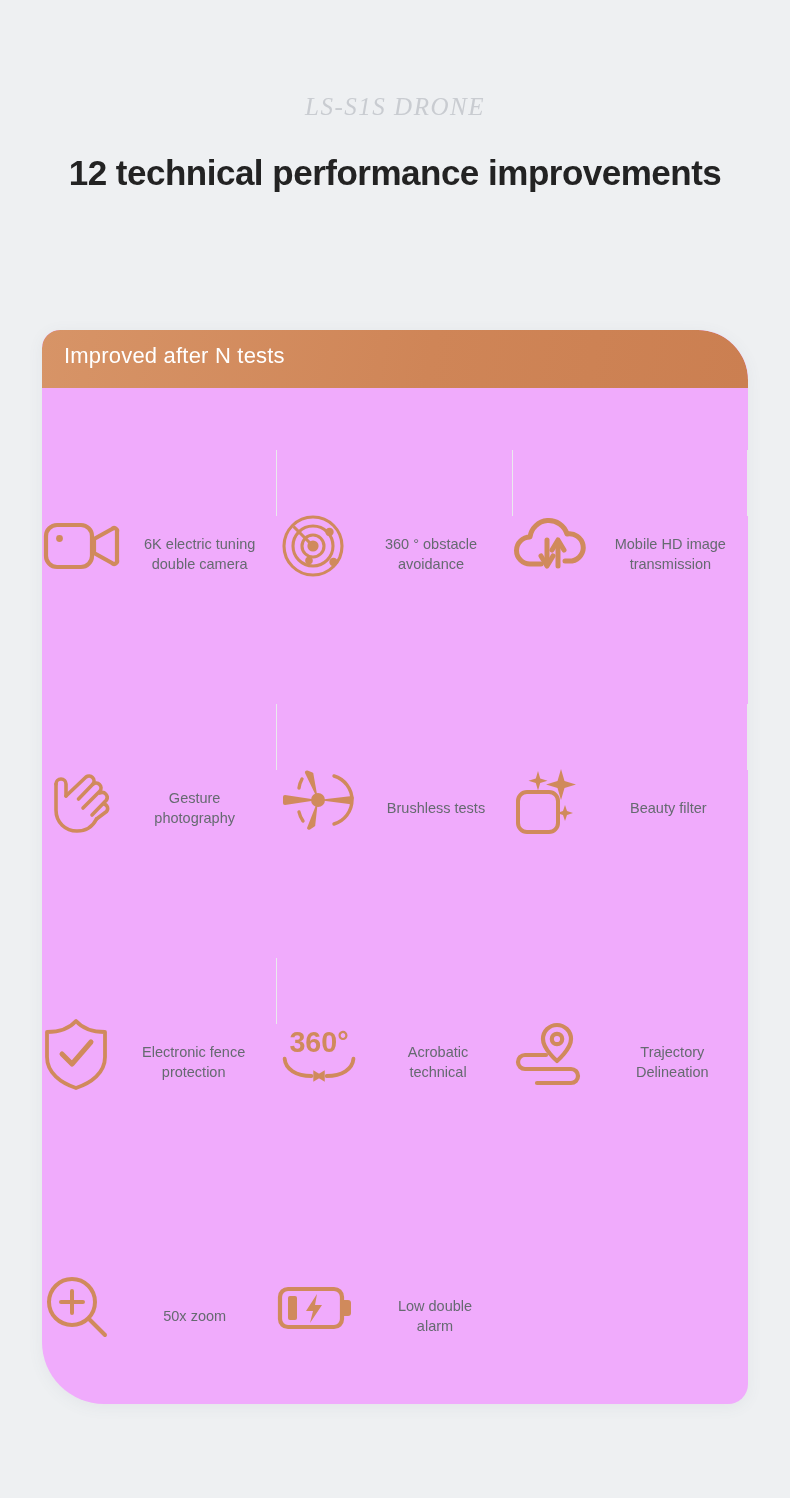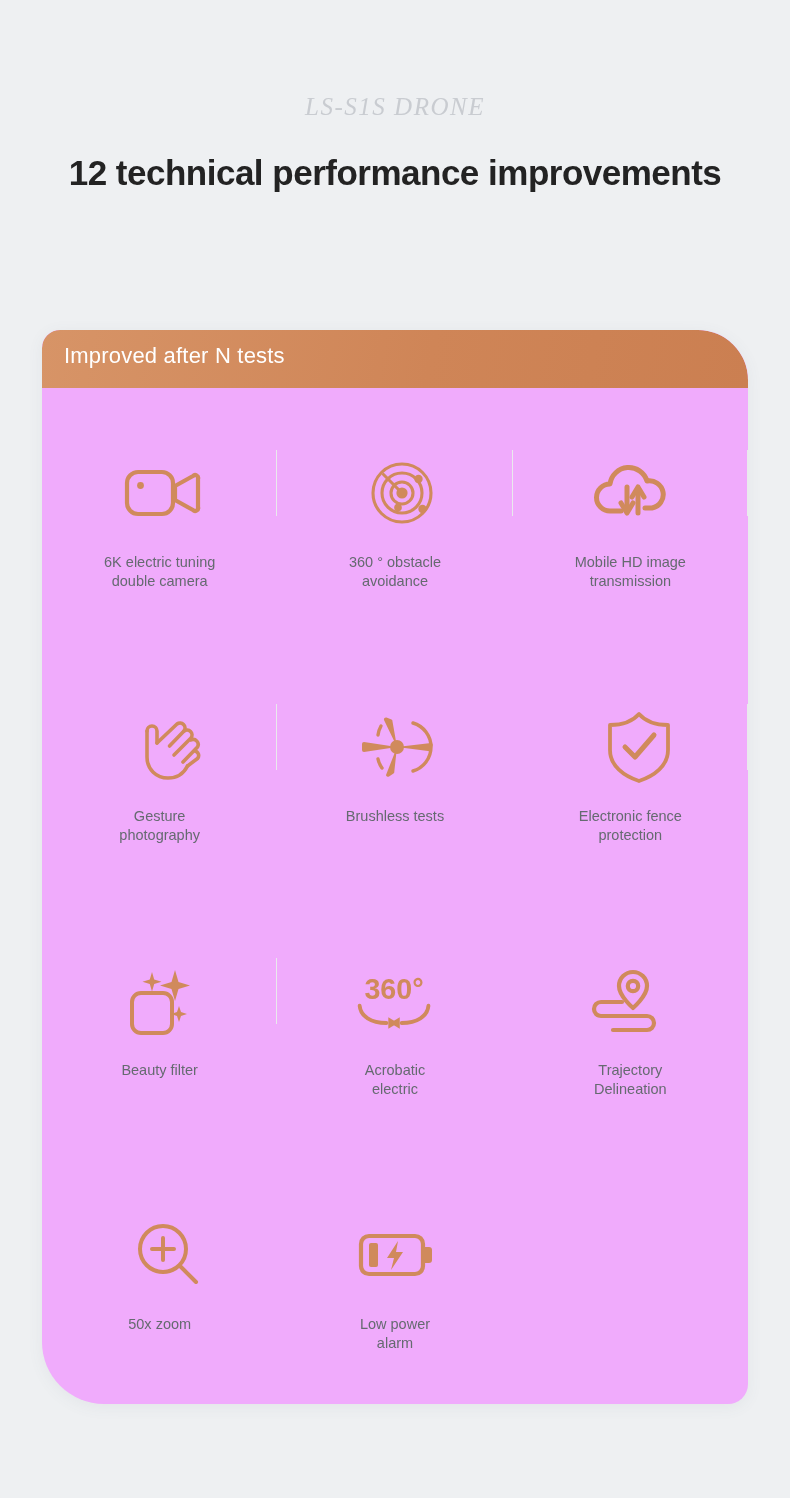--- a/index.html
+++ b/index.html
@@ -58,21 +58,21 @@
   .grid {
     position:absolute; left:0; top:58px;
     width:706px; height:1016px;
     display:grid;
     grid-template-columns:repeat(3,1fr);
     grid-template-rows:repeat(4,1fr);
   }
   .cell {
     position:relative;
     display:flex;
-    flex-direction:column;
+    flex-direction:row;
     align-items:center;
     justify-content:flex-start;
     padding-top:62px;
   }
   .cell .divider-line {
     position:absolute;
     right:0; top:62px;
     width:1px; height:66px;
     background:#e9eaec;
   }
@@ -189,57 +189,57 @@
               <circle cx="41" cy="35" r="7"></circle>
             </g>
           </svg>
         </div>
         <div class="cell-label">Brushless tests</div>
       </div>
 
       <div class="cell">
         <div class="divider-line"></div>
         <div class="icon-wrap">
-          <svg width="68" height="74" viewBox="0 0 68 74" fill="none" stroke="#d08a5c" stroke-width="3.8" stroke-linecap="round" stroke-linejoin="round">
-            <path d="M34 4 C27 12 15 15 5 15 v25 c0 16 14 26 29 31 c15 -5 29 -15 29 -31 V15 c-10 0 -22 -3 -29 -11 Z"></path>
-            <path d="M20 37 L30 47 L49 25" stroke-width="5"></path>
-          </svg>
-        </div>
-        <div class="cell-label">Electronic fence
-protection</div>
-      </div>
-
-      <div class="cell">
-        <div class="divider-line"></div>
-        <div class="icon-wrap">
           <svg width="76" height="72" viewBox="0 0 76 72" fill="none">
             <rect x="5" y="28" width="40" height="40" rx="9" stroke="#d08a5c" stroke-width="4"></rect>
             <path d="M48 5 L51.5 17 L63 20.5 L51.5 24 L48 36 L44.5 24 L33 20.5 L44.5 17 Z" fill="#d08a5c"></path>
             <path d="M25 7 L27.2 14.5 L34.5 16.7 L27.2 19 L25 26.5 L22.8 19 L15.5 16.7 L22.8 14.5 Z" fill="#d08a5c"></path>
             <path d="M52 41 L54 47 L60 49 L54 51 L52 57 L50 51 L44 49 L50 47 Z" fill="#d08a5c"></path>
           </svg>
         </div>
         <div class="cell-label">Beauty filter</div>
+      </div>
+
+      <div class="cell">
+        <div class="divider-line"></div>
+        <div class="icon-wrap">
+          <svg width="68" height="74" viewBox="0 0 68 74" fill="none" stroke="#d08a5c" stroke-width="3.8" stroke-linecap="round" stroke-linejoin="round">
+            <path d="M34 4 C27 12 15 15 5 15 v25 c0 16 14 26 29 31 c15 -5 29 -15 29 -31 V15 c-10 0 -22 -3 -29 -11 Z"></path>
+            <path d="M20 37 L30 47 L49 25" stroke-width="5"></path>
+          </svg>
+        </div>
+        <div class="cell-label">Electronic fence
+protection</div>
       </div>
 
       <div class="cell nodiv">
 
         <div class="icon-wrap">
           <svg width="90" height="66" viewBox="0 0 90 66" fill="none">
             <text x="44" y="31" text-anchor="middle" font-family="Liberation Sans, sans-serif" font-size="30" font-weight="bold" fill="#d08a5c">360°</text>
             <g stroke="#d08a5c" stroke-width="4" fill="none" stroke-linecap="round">
               <path d="M8 38 c1 11 12 18 28 18"></path>
               <path d="M80 38 c-1 11 -12 18 -28 18"></path>
             </g>
             <path d="M38 50 L48 56 L38 62 Z" fill="#d08a5c"></path>
             <path d="M50 50 L40 56 L50 62 Z" fill="#d08a5c"></path>
           </svg>
         </div>
         <div class="cell-label">Acrobatic
-electric</div>
+technical</div>
       </div>
 
       <div class="cell nodiv">
 
         <div class="icon-wrap">
           <svg width="84" height="66" viewBox="0 0 84 66" fill="none" stroke="#d08a5c" stroke-width="4.2" stroke-linecap="round" stroke-linejoin="round">
             <path d="M44 4 a14 14 0 0 1 14 14 c0 10 -14 22 -14 22 s-14 -12 -14 -22 A14 14 0 0 1 44 4 Z"></path>
             <circle cx="44" cy="18" r="5.2"></circle>
             <path d="M33 34 H12 a7 7 0 0 0 0 14 H58 a7 7 0 0 1 0 14 H24"></path>
           </svg>
@@ -263,19 +263,19 @@
       <div class="cell nodiv">
 
         <div class="icon-wrap">
           <svg width="80" height="50" viewBox="0 0 80 50" fill="none">
             <rect x="3" y="6" width="62" height="38" rx="8" stroke="#d08a5c" stroke-width="4.2"></rect>
             <path d="M66 17 h5 a3 3 0 0 1 3 3 v10 a3 3 0 0 1 -3 3 h-5 Z" fill="#d08a5c"></path>
             <rect x="11" y="13" width="9" height="24" rx="2" fill="#d08a5c"></rect>
             <path d="M40 11 L29 28 H36 L33 40 L45 22 H38 Z" fill="#d08a5c"></path>
           </svg>
         </div>
-        <div class="cell-label">Low power
+        <div class="cell-label">Low double
 alarm</div>
       </div>
 
     </div>
   </div>
 </div>
 
 </body></html>

